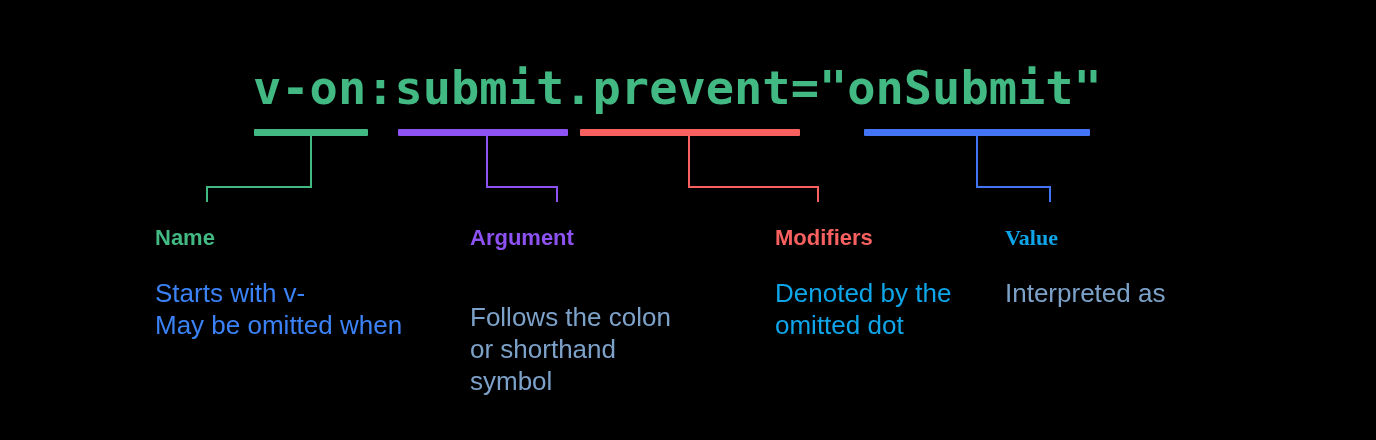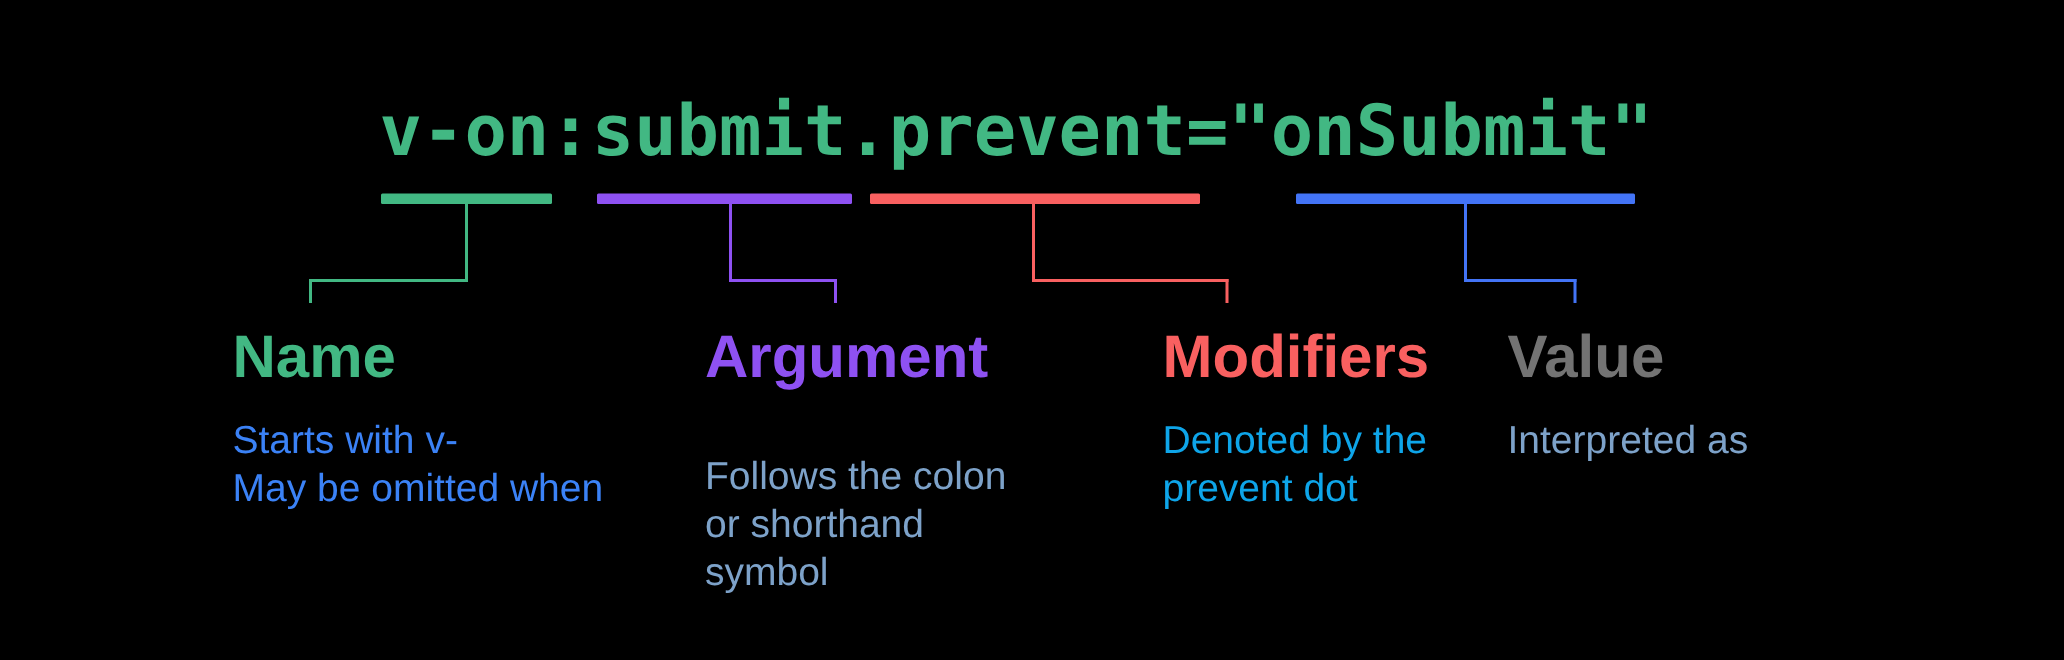--- a/index.html
+++ b/index.html
@@ -57,21 +57,21 @@
     height: 16px;
   }
   .t-name      { left: 206px; }
   .t-argument  { left: 556px; }
   .t-modifiers { left: 817px; }
   .t-value     { left: 1049px; }
 
   .seg-label {
     position: absolute;
     top: 222px;
-    font-size: 40px;
+    font-size: 22px;
     font-weight: 600;
     line-height: 32px;
     white-space: nowrap;
   }
   .seg-desc {
     position: absolute;
     top: 277px;
     font-size: 26px;
     font-weight: 400;
     line-height: 32px;
@@ -107,24 +107,24 @@
     <div>or shorthand</div>
     <div>symbol</div>
   </div>
 
   <div class="underline u-modifiers" style="background-color: rgb(249, 96, 96);"></div>
   <div class="elbow elbow-right e-modifiers" style="border-color: rgb(249, 96, 96);"></div>
   <div class="tick t-modifiers" style="background-color: rgb(249, 96, 96);"></div>
   <div class="seg-label x-modifiers" style="color: rgb(249, 96, 96);">Modifiers</div>
   <div class="seg-desc x-modifiers" style="color: #0ea5e9;">
     <div>Denoted by the</div>
-    <div>prevent dot</div>
+    <div>omitted dot</div>
   </div>
 
   <div class="underline u-value" style="background-color: rgb(67, 116, 246);"></div>
   <div class="elbow elbow-right e-value" style="border-color: rgb(67, 116, 246);"></div>
   <div class="tick t-value" style="background-color: rgb(67, 116, 246);"></div>
-  <div class="seg-label x-value" style="color: #737373;">Value</div>
+  <div class="seg-label x-value" style="color: #0ea5e9; font-family: Liberation Serif, serif;">Value</div>
   <div class="seg-desc x-value" style="color: rgb(125, 162, 201);">
     <div>Interpreted as</div>
   </div>
 
 </div>
 
 </body></html>

